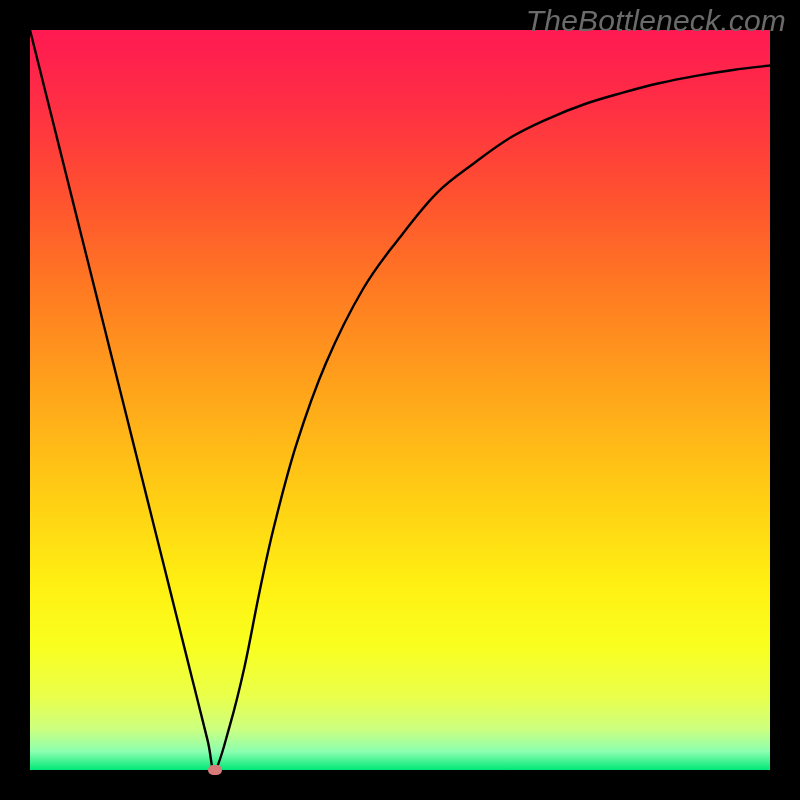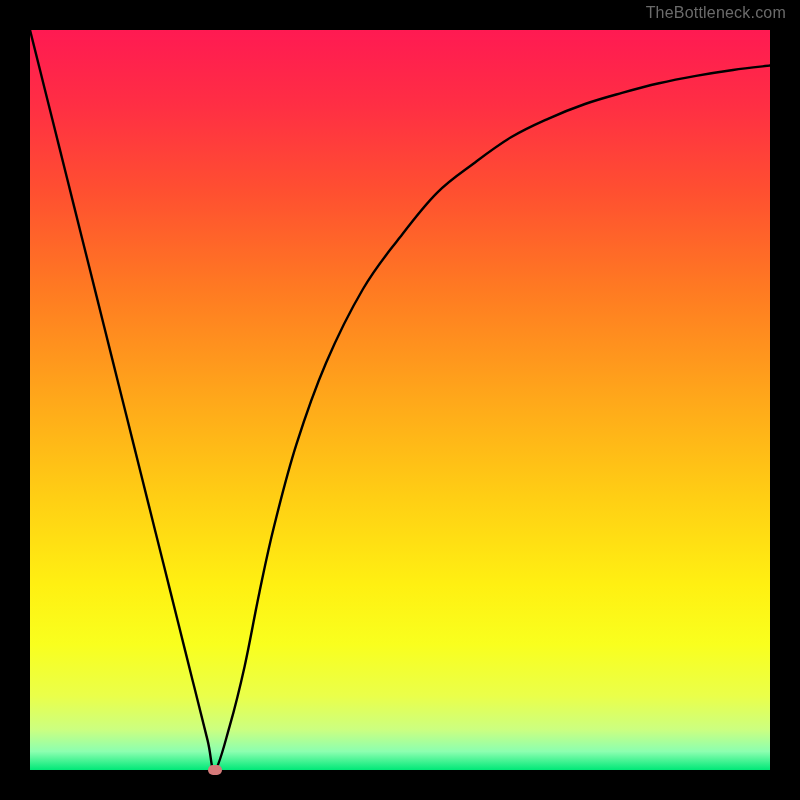--- a/index.html
+++ b/index.html
@@ -38,23 +38,24 @@
     width: 14px;
     height: 10px;
     border-radius: 5px;
     transform: translate(-50%, -50%);
   }
   .watermark {
     position: absolute;
     top: 4px;
     right: 14px;
     font-family: Arial, Helvetica, sans-serif;
-    font-size: 16px;
+    font-size: 30px;
     color: #6b6b6b;
     letter-spacing: 0.2px;
+    font-style: italic;
   }
 </style>
 </head>
 <body>
 
 <div class="frame">
   <div class="plot">
     <svg class="gradient" viewBox="0 0 740 740" preserveAspectRatio="none">
       <defs>
         <linearGradient id="bg-grad" x1="0" y1="0" x2="0" y2="1">

